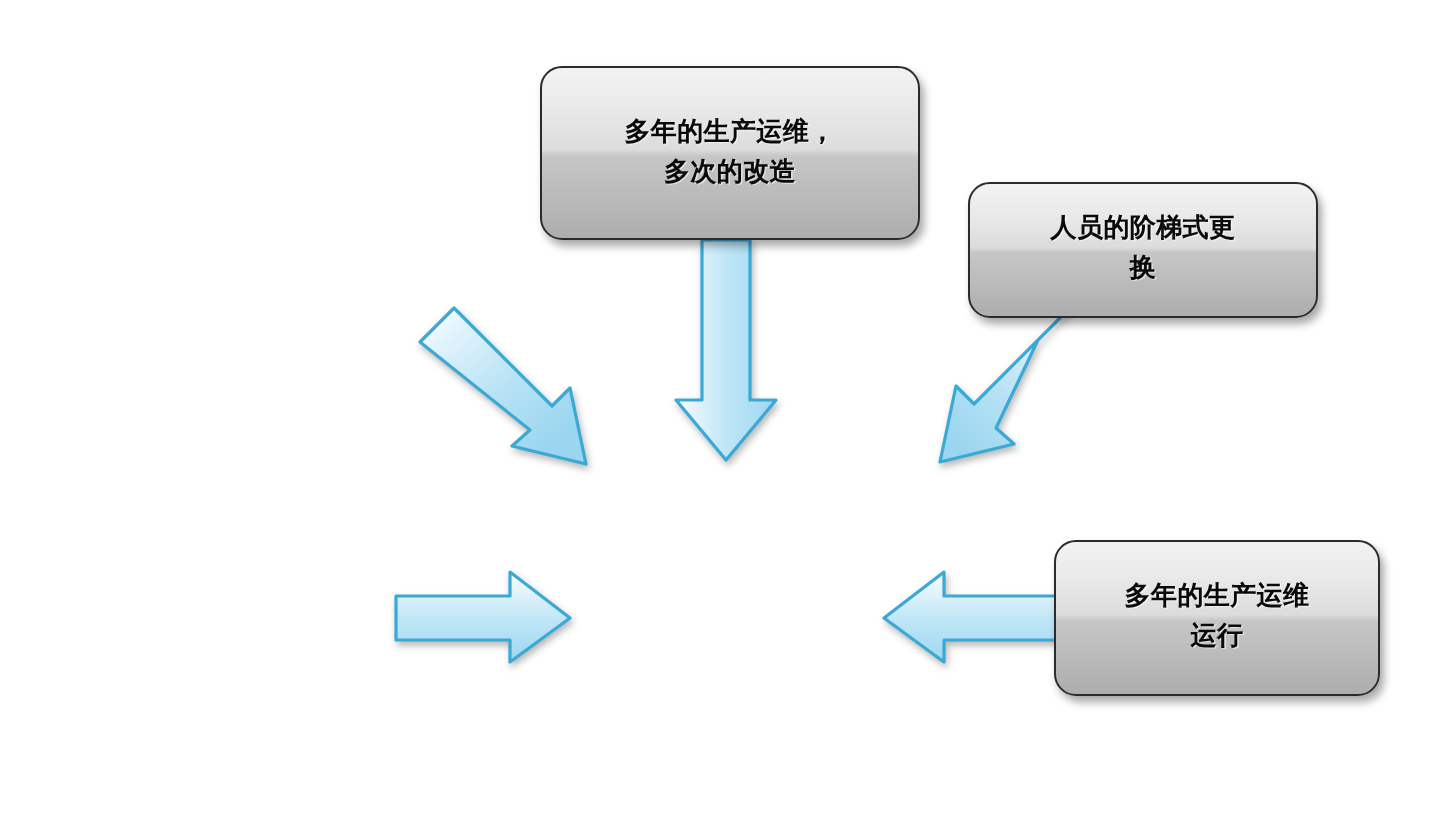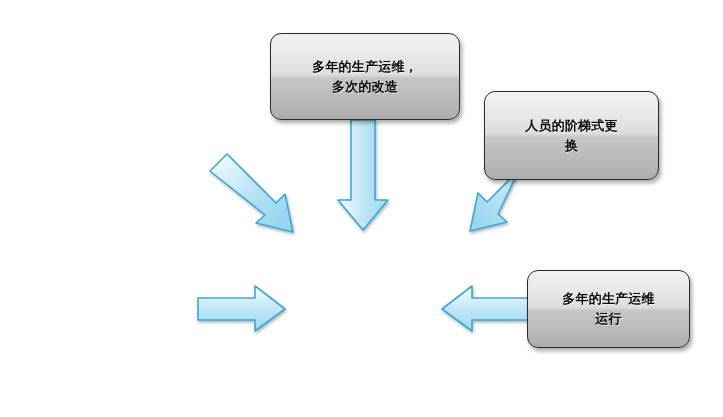--- a/index.html
+++ b/index.html
@@ -143,21 +143,21 @@
     </g>
   </svg>
 
 
   <div class="node-box" style="left:270px; top:33px; width:190px; height:87px;">
     <span class="node-text">多年的生产运维，
 多次的改造</span>
   </div>
 
 
-  <div class="node-box" style="left:484px; top:91px; width:175px; height:89px;">
+  <div class="node-box" style="left:484px; top:91px; width:175px; height:68px;">
     <span class="node-text">人员的阶梯式更
 换</span>
   </div>
 
 
   <div class="node-box" style="left:527px; top:270px; width:163px; height:78px;">
     <span class="node-text">多年的生产运维
 运行</span>
   </div>
 

